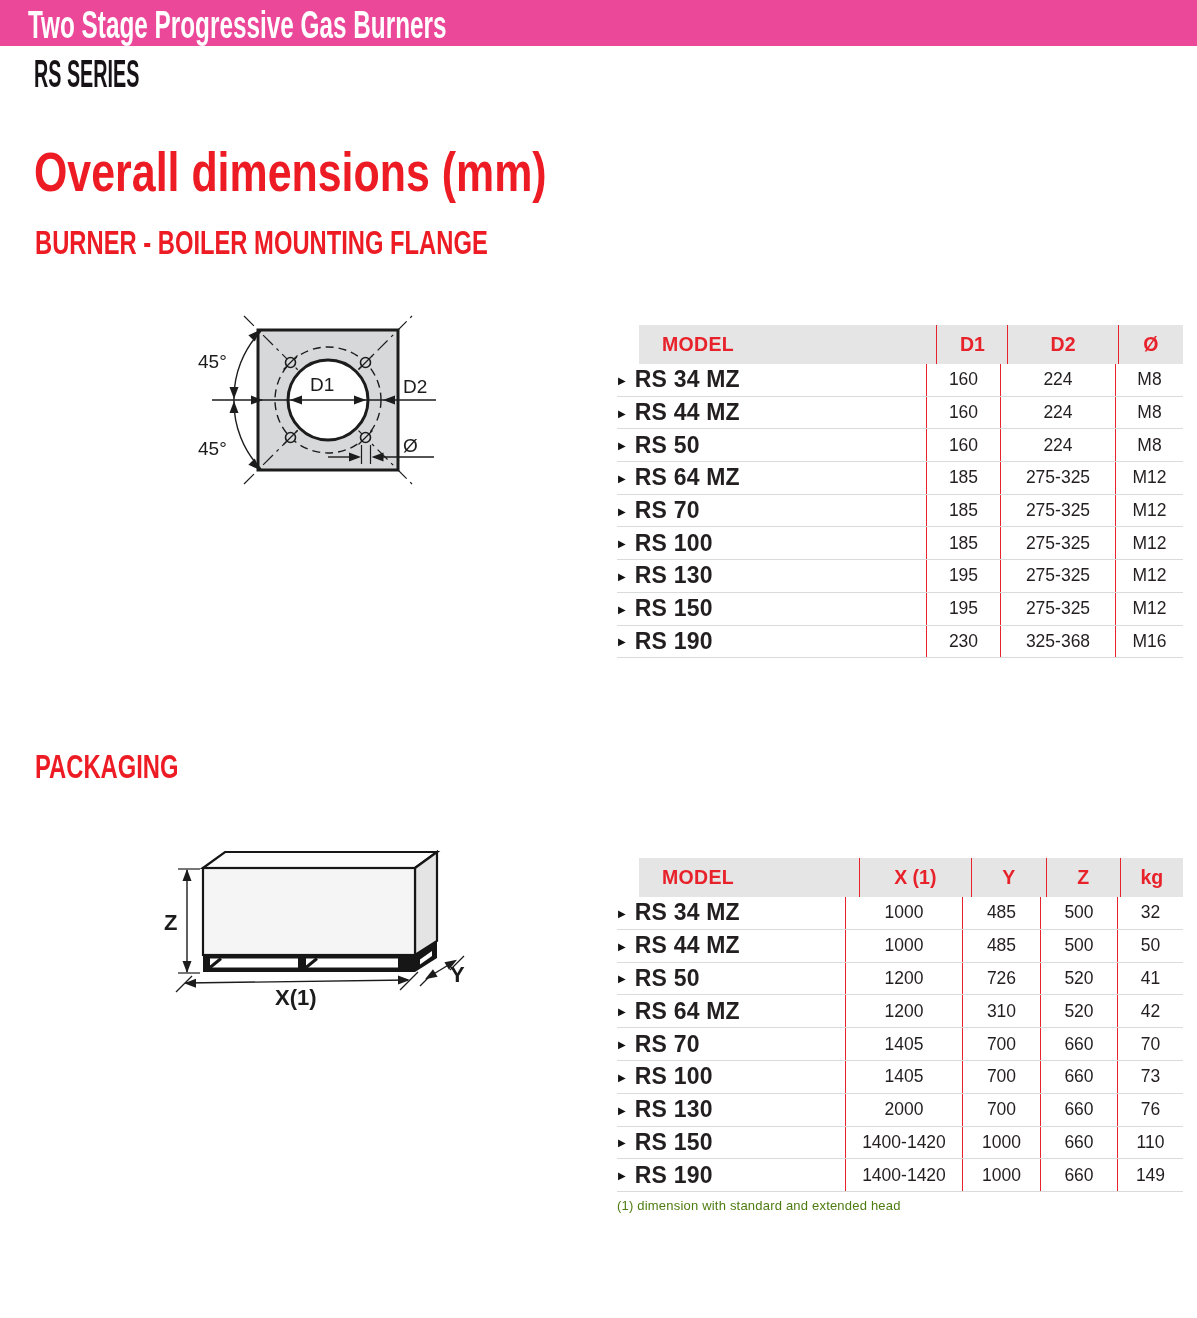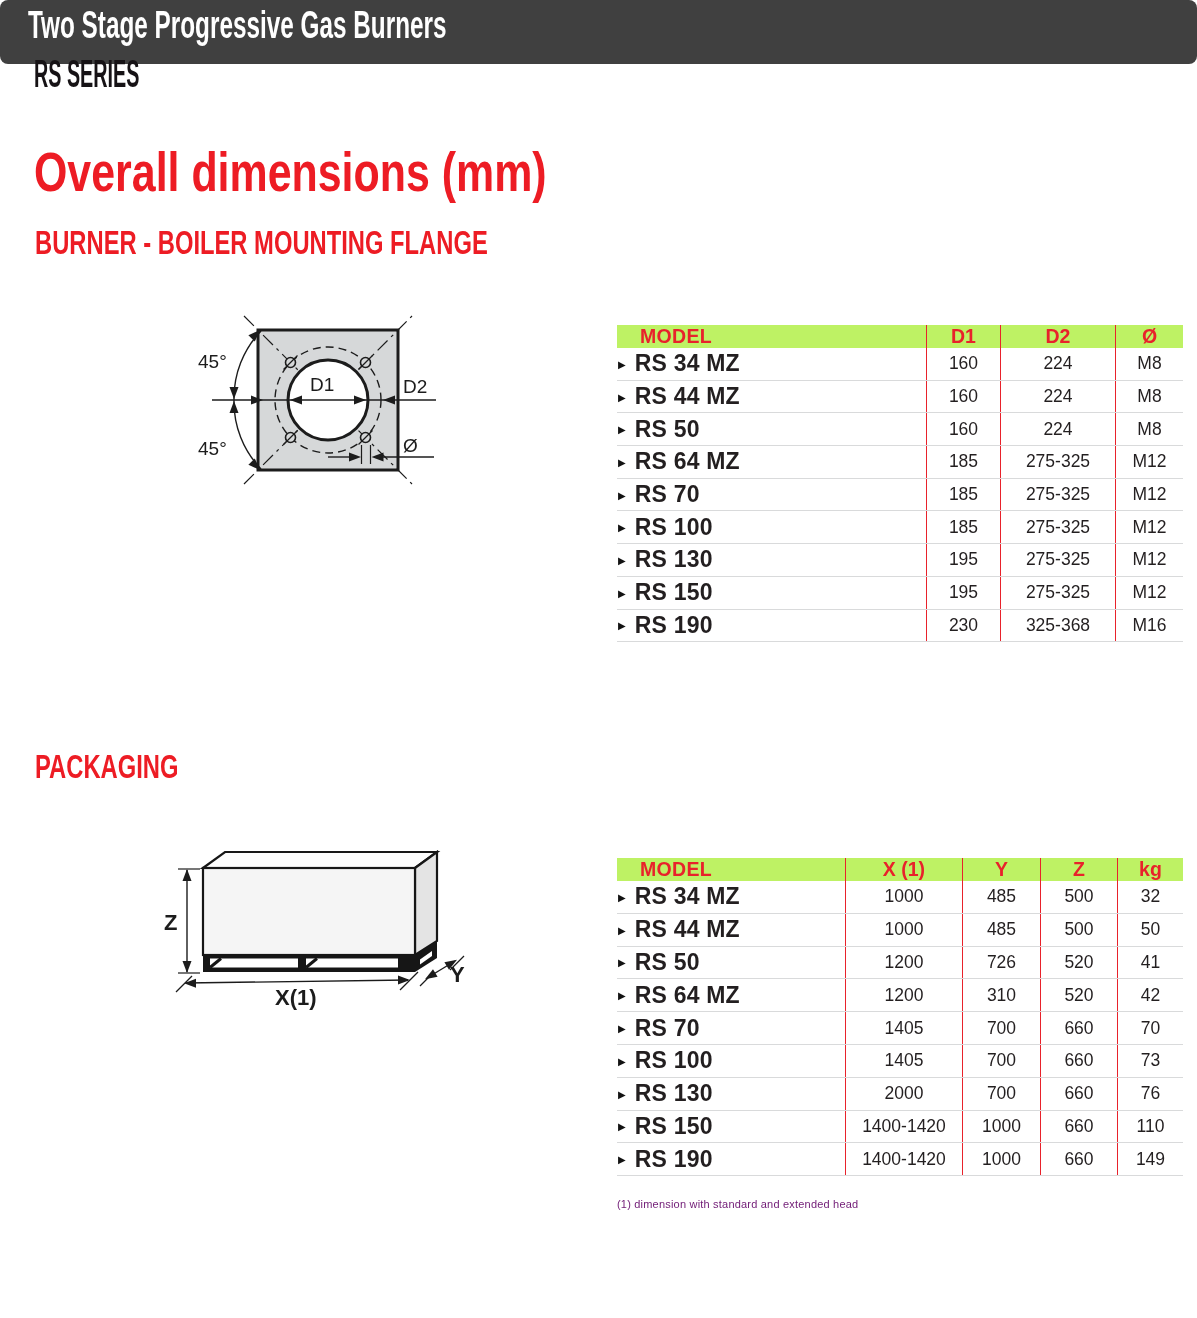--- a/index.html
+++ b/index.html
@@ -4,21 +4,21 @@
 <style>
   * { box-sizing: border-box; margin: 0; padding: 0; }
   html,body { background:#fff; }
   body {
     width:1197px; height:1318px; position:relative; overflow:hidden;
     font-family:"Liberation Sans", sans-serif; color:#231f20;
   }
   .abs { position:absolute; }
 
   
-  .topbar { left:0; top:0; width:1197px; height:64px; background:#404040;border-radius:8px; }
+  .topbar { left:0; top:0; width:1197px; height:46px; background:#ec4899; }
   .topbar-title {
     position:absolute; left:28px; top:6px; font-size:38px; line-height:1;
     font-weight:bold; color:#ffffff; white-space:nowrap;
     transform:scaleX(.64); transform-origin:left top; letter-spacing:0;
   }
   .series-title {
     left:34px; top:55px; font-size:38px; line-height:1; font-weight:bold;
     color:#161215; white-space:nowrap; transform:scaleX(.52); transform-origin:left top;
   }
 
@@ -29,42 +29,42 @@
   }
   .section-title {
     font-size:33px; line-height:1; font-weight:bold; color:#ed1c24;
     white-space:nowrap; transform:scaleX(.72); transform-origin:left top;
   }
   .flange-title { left:35px; top:226px; }
   .packaging-title { left:35px; top:750px; }
 
   
   .dtable { position:absolute; width:566px; }
-  .thead { display:flex; height:23px; background:#bef264; }
+  .thead { display:flex; height:39px; background:#e5e5e5;margin-left:22px; }
   .th {
     display:flex; align-items:center; justify-content:center;
     color:#e8222b; font-weight:bold; font-size:19.5px;
   }
   .th.model-col { justify-content:flex-start; padding-left:23px; letter-spacing:.3px; }
   .vline { border-left:1.5px solid #e8222b; }
   .trow { display:flex; border-bottom:1px solid #d9dadb; }
   .t1 .trow { height:32.7px; }
   .t2 .trow { height:32.8px; }
   .td { display:flex; align-items:center; justify-content:center; font-size:17.5px; color:#231f20; }
   .td.model-cell { justify-content:flex-start; }
   .bullet { font-size:10px; margin:1px 9px 0 1px; color:#121212; }
   .model-name { font-weight:bold; font-size:23px; letter-spacing:.2px; }
 
   .t1 .c0{width:309px}.t1 .c1{width:74px}.t1 .c2{width:115px}.t1 .c3{width:68px}
   .t2 .c0{width:228px}.t2 .c1{width:117px}.t2 .c2{width:78px}.t2 .c3{width:77px}.t2 .c4{width:66px}
 
   .table-flange { left:617px; top:325px; }
   .table-packaging { left:617px; top:858px; }
 
-  .footnote { left:617px; top:1198px; font-size:11px; color:#701a75; letter-spacing:.2px; }
+  .footnote { left:617px; top:1198px; font-size:13px; color:#4d7c0f; letter-spacing:.2px; }
 
   
   .flange-svg { left:150px; top:300px; }
   .packaging-svg { left:140px; top:830px; }
   svg text { font-family:"Liberation Sans", sans-serif; fill:#1c1c1c; }
   .dashdot { stroke:#1c1c1c; stroke-width:1.2; stroke-dasharray:14 5 3 5; }
   .thin { stroke:#1c1c1c; stroke-width:1.4; fill:none; }
   .tick { stroke:#1c1c1c; stroke-width:1.2; }
   .arrow { fill:#1c1c1c; stroke:none; }
 </style>

